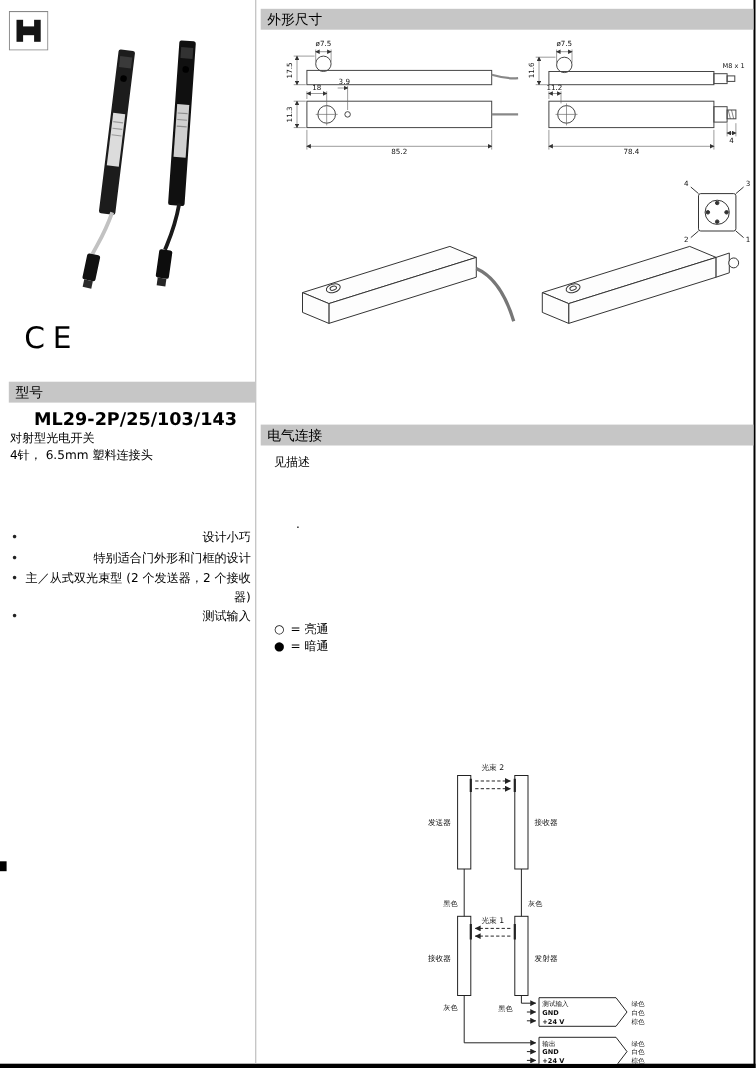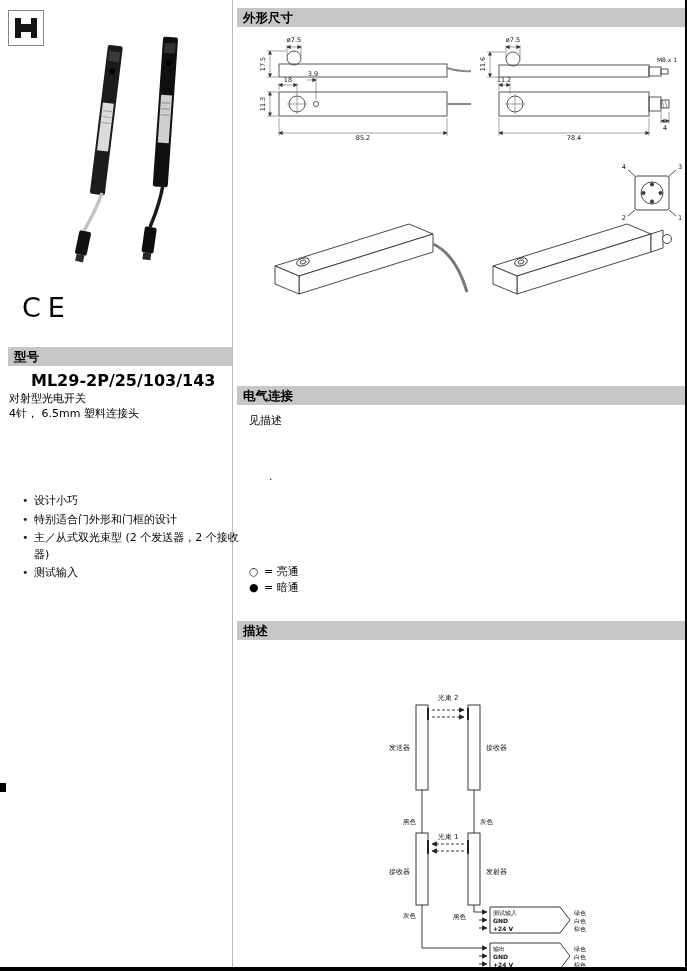--- a/index.html
+++ b/index.html
@@ -1,29 +1,29 @@
 <!DOCTYPE html>
 <html><head>
 <meta charset="utf-8">
 <style>
   html,body{margin:0;padding:0;background:#fff;}
   .page{position:relative;width:687px;height:971px;background:#fff;overflow:hidden;
         font-family:"DejaVu Sans","Liberation Sans",sans-serif;color:#000;
         border-right:2px solid #000;border-bottom:4px solid #000;box-sizing:border-box;}
   .divider{position:absolute;left:232px;top:0;width:1px;height:971px;background:#b9b9b9;}
   .reg-tick{position:absolute;left:0;top:783px;width:6px;height:9px;background:#000;}
-  .section-header{position:absolute;background:#c6c6c6;color:#000;font-weight:bold;
+  .section-header{position:absolute;background:#c6c6c6;color:#000;font-weight:normal;
         font-size:12.5px;line-height:19px;height:19px;padding:0 6px;box-sizing:border-box;}
   .pictogram{position:absolute;left:8px;top:10px;width:36px;height:36px;}
   .photo{position:absolute;left:45px;top:25px;width:190px;height:245px;}
   .ce{position:absolute;left:22px;top:292px;font-size:27px;letter-spacing:7px;font-weight:normal;}
   .model-name{position:absolute;left:9px;top:371px;font-weight:bold;font-size:16px;margin-left:22px;}
   .model-line1{position:absolute;left:9px;top:391px;font-size:11px;}
   .model-line2{position:absolute;left:9px;top:406px;font-size:11px;}
-  .features{position:absolute;left:9px;top:481px;width:219px;margin:12px;padding:0;list-style:none;}
+  .features{position:absolute;left:9px;top:481px;width:219px;margin:0;padding:0;list-style:none;text-align:right;}
   .features li{position:relative;padding-left:13px;font-size:11px;line-height:16.5px;margin-bottom:2px;}
   .features li::before{content:"•";position:absolute;left:1px;top:0;color:#222;}
   .elec-note{position:absolute;left:249px;top:413px;font-size:11px;}
   .elec-dot{position:absolute;left:269px;top:470px;font-size:11px;}
   .legend{position:absolute;left:249px;top:564px;font-size:11px;line-height:16px;}
   .legend .sym{display:inline-block;width:15px;}
   .dims-canvas{position:absolute;left:237px;top:28px;width:450px;height:340px;}
   .desc-canvas{position:absolute;left:358px;top:648px;width:320px;height:322px;}
   svg text{font-family:"DejaVu Sans","Liberation Sans",sans-serif;fill:#111;}
 </style>
@@ -220,21 +220,20 @@
   <div class="elec-dot">.</div>
   <div class="legend">
     <div>
       <span class="sym">○</span><span>= 亮通</span>
     </div>
     <div>
       <span class="sym">●</span><span>= 暗通</span>
     </div>
   </div>
 
-  <div class="section-header" style="left:237px;top:621px;width:450px;">描述</div>
   <div class="desc-canvas">
     <svg viewBox="0 0 320 322" width="320" height="322">
       <defs>
         <marker id="wa" markerWidth="6" markerHeight="6" refX="5.5" refY="3" orient="auto">
             <path d="M0 0 L6 3 L0 6 z" fill="#222"></path>
           </marker>
       </defs>
       <g stroke="#222" stroke-width="0.9" fill="none">
         <rect x="58" y="57" width="12" height="85" fill="#fff"></rect>
         <rect x="110" y="57" width="12" height="85" fill="#fff"></rect>

